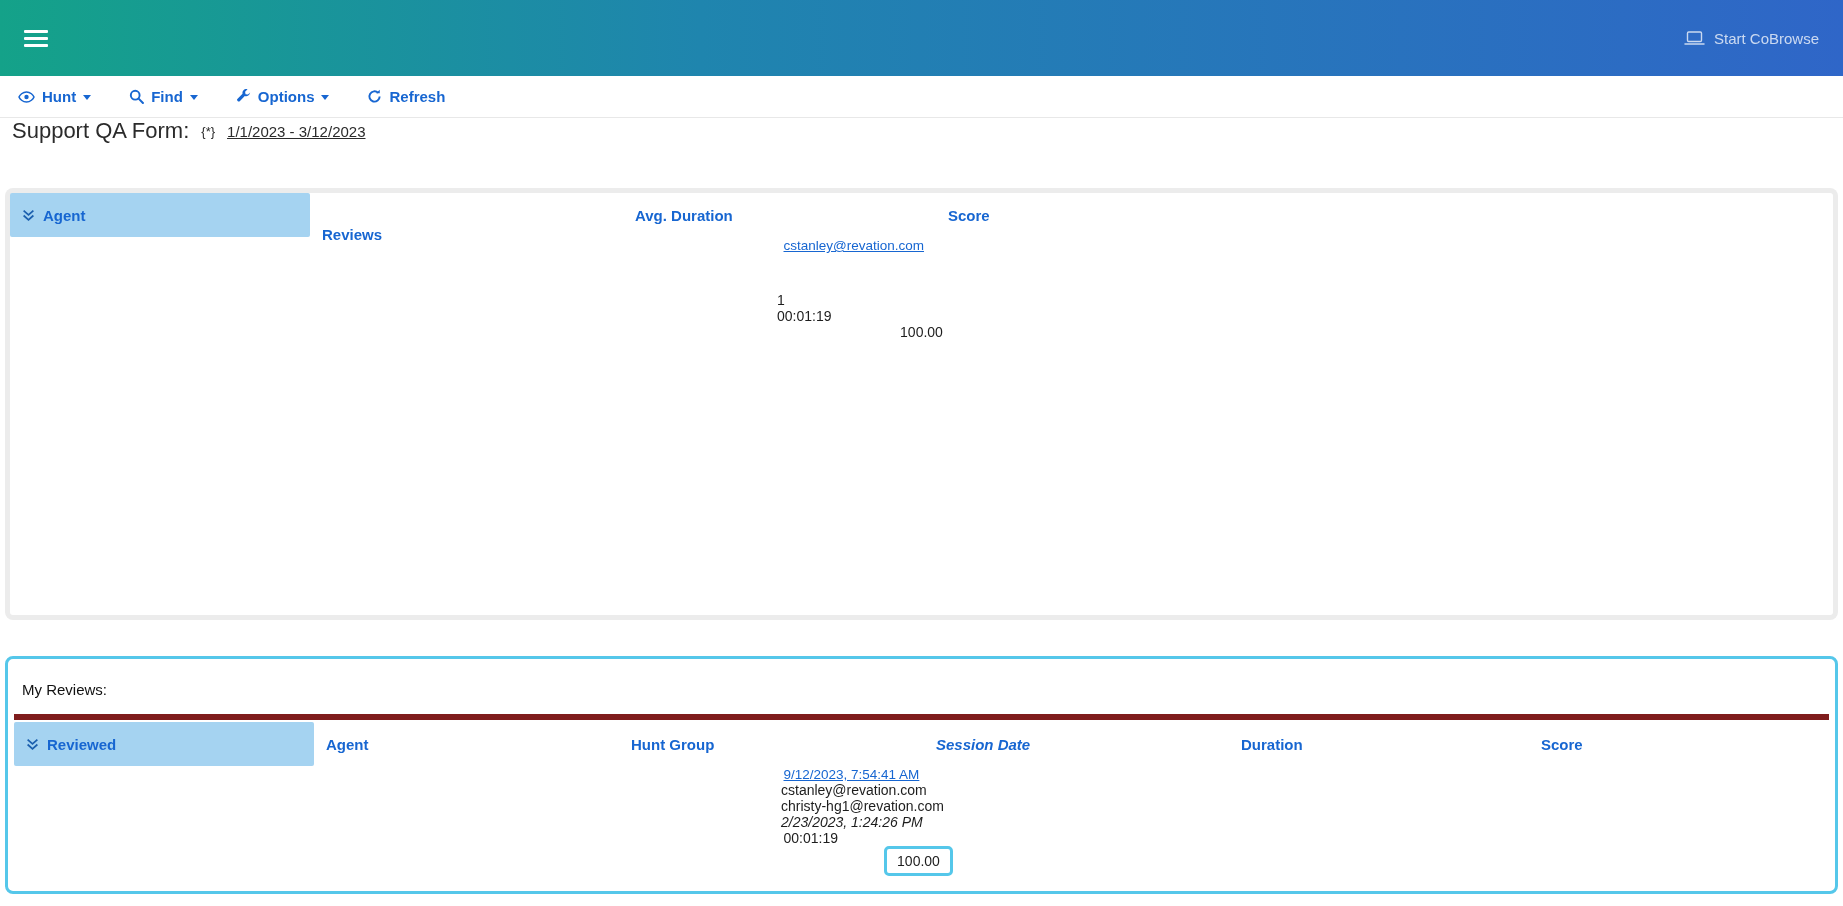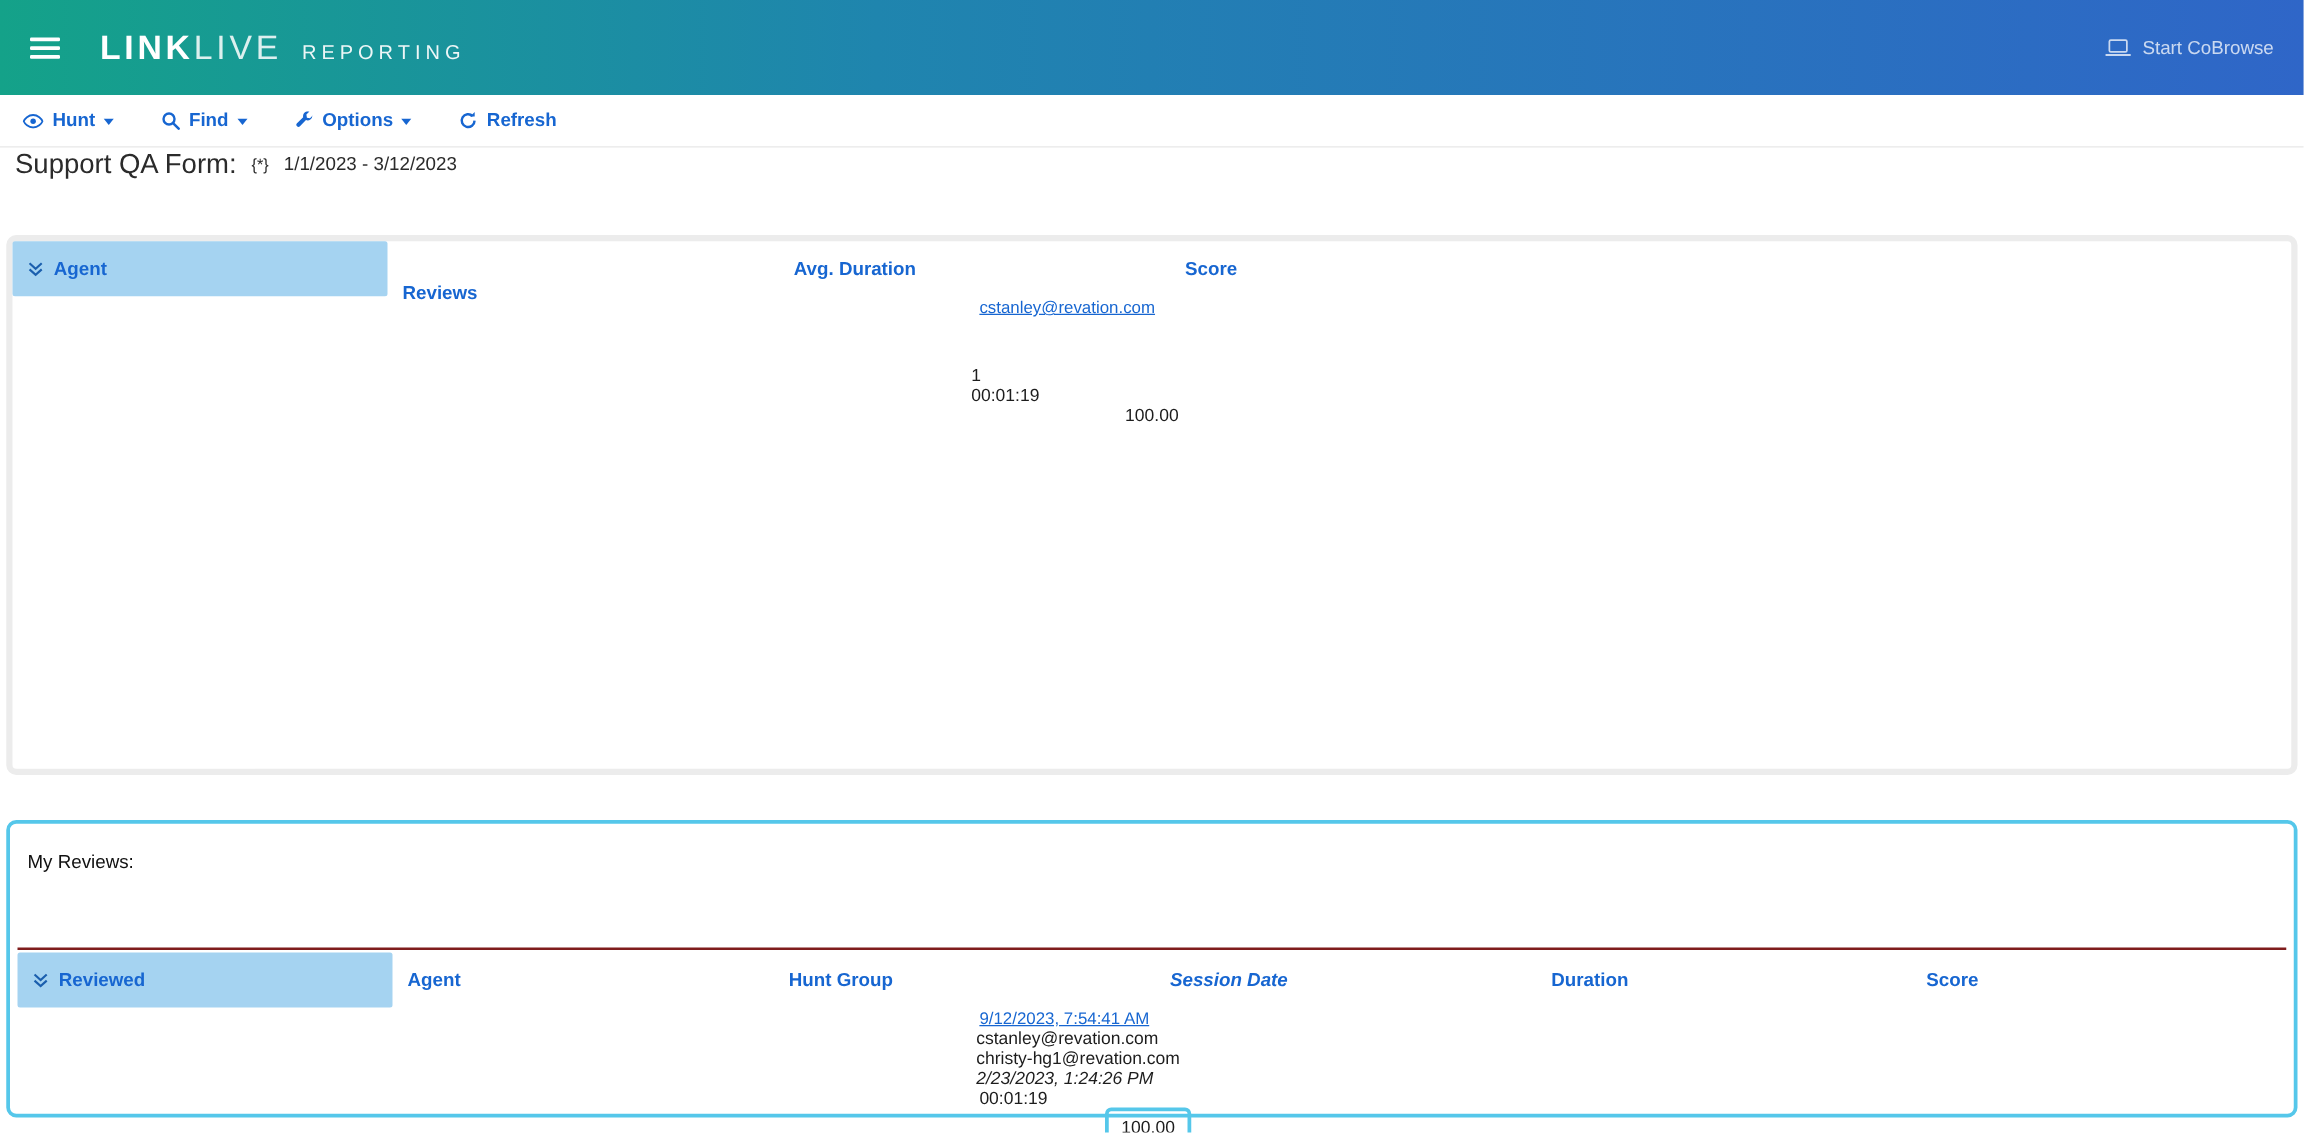--- a/index.html
+++ b/index.html
@@ -55,21 +55,21 @@
     margin-top: 2px;
   }
 
   
   .title-row {
     height: 70px; display: flex; 
     padding: 0 12px;
   }
   .page-title { font-size: 22px; font-weight: normal; color: #2b2b2b; margin: 0; }
   .title-token { font-size: 13px; color: #2b2b2b; margin-left: 12px; margin-top: 6px; }
-  .date-range  { font-size: 15px; color: #2b2b2b; margin-left: 12px; margin-top: 5px; }
+  .date-range  { font-size: 15px; color: #2b2b2b; margin-left: 12px; margin-top: 5px; text-decoration: underline; }
 
   
   .panel-summary {
     margin: 0 5px; height: 432px;
     background: #ececec; border-radius: 8px; padding: 5px;
   }
   .tbl { background: #fff; width: 100%; height: 100%; border-radius: 3px; }
   .thead { display: flex; height: 44px; align-items: stretch; }
   .th {
     display: flex; align-items: center; gap: 8px;
@@ -88,46 +88,41 @@
   .panel-reviews {
     margin: 36px 5px 0; height: 238px;
     background: #fff;
     border: 3px solid var(--highlight, #55c7ea);
     border-radius: 8px;
     padding: 0 6px;
   }
   .panel-reviews-title {
     padding: 22px 8px 16px; font-size: 15px; color: #111;
   }
-  .tbl2 { width: 100%; border-top: 2px solid #7f1d1d; padding-top: 2px; margin-top: 44px; }
+  .tbl2 { width: 100%; border-top: 6px solid #7f1d1d; padding-top: 2px; }
   .tbl2 .trow { height: 44px; }
   .score-box {
     display: inline-block;
     border: 3px solid var(--highlight, #55c7ea);
     border-radius: 5px;
     padding: 4px 10px;
     font-size: 14px;
     margin-left: -6px;
   }
   .icon { display: inline-flex; align-items: center; }
 </style>
 </head>
 <body>
 
 <div class="header">
   <button class="hamburger" aria-label="menu">
     <span></span>
       <span></span>
       <span></span>
   </button>
-  <div class="logo">
-    <span class="logo-link">LINK</span>
-    <span class="logo-live">LIVE</span>
-    <span class="logo-sub">REPORTING</span>
-  </div>
   <div class="cobrowse">
     <span class="icon">
       <svg width="21" height="15" viewBox="0 0 21 15">
         <rect x="3.5" y="1" width="14" height="9.5" rx="1.2" fill="none" stroke="rgba(255,255,255,.75)" stroke-width="1.4"></rect>
         <path d="M1 13h19" stroke="rgba(255,255,255,.75)" stroke-width="1.5" stroke-linecap="round"></path>
       </svg>
     </span>
     <span>Start CoBrowse</span>
   </div>
 </div>

